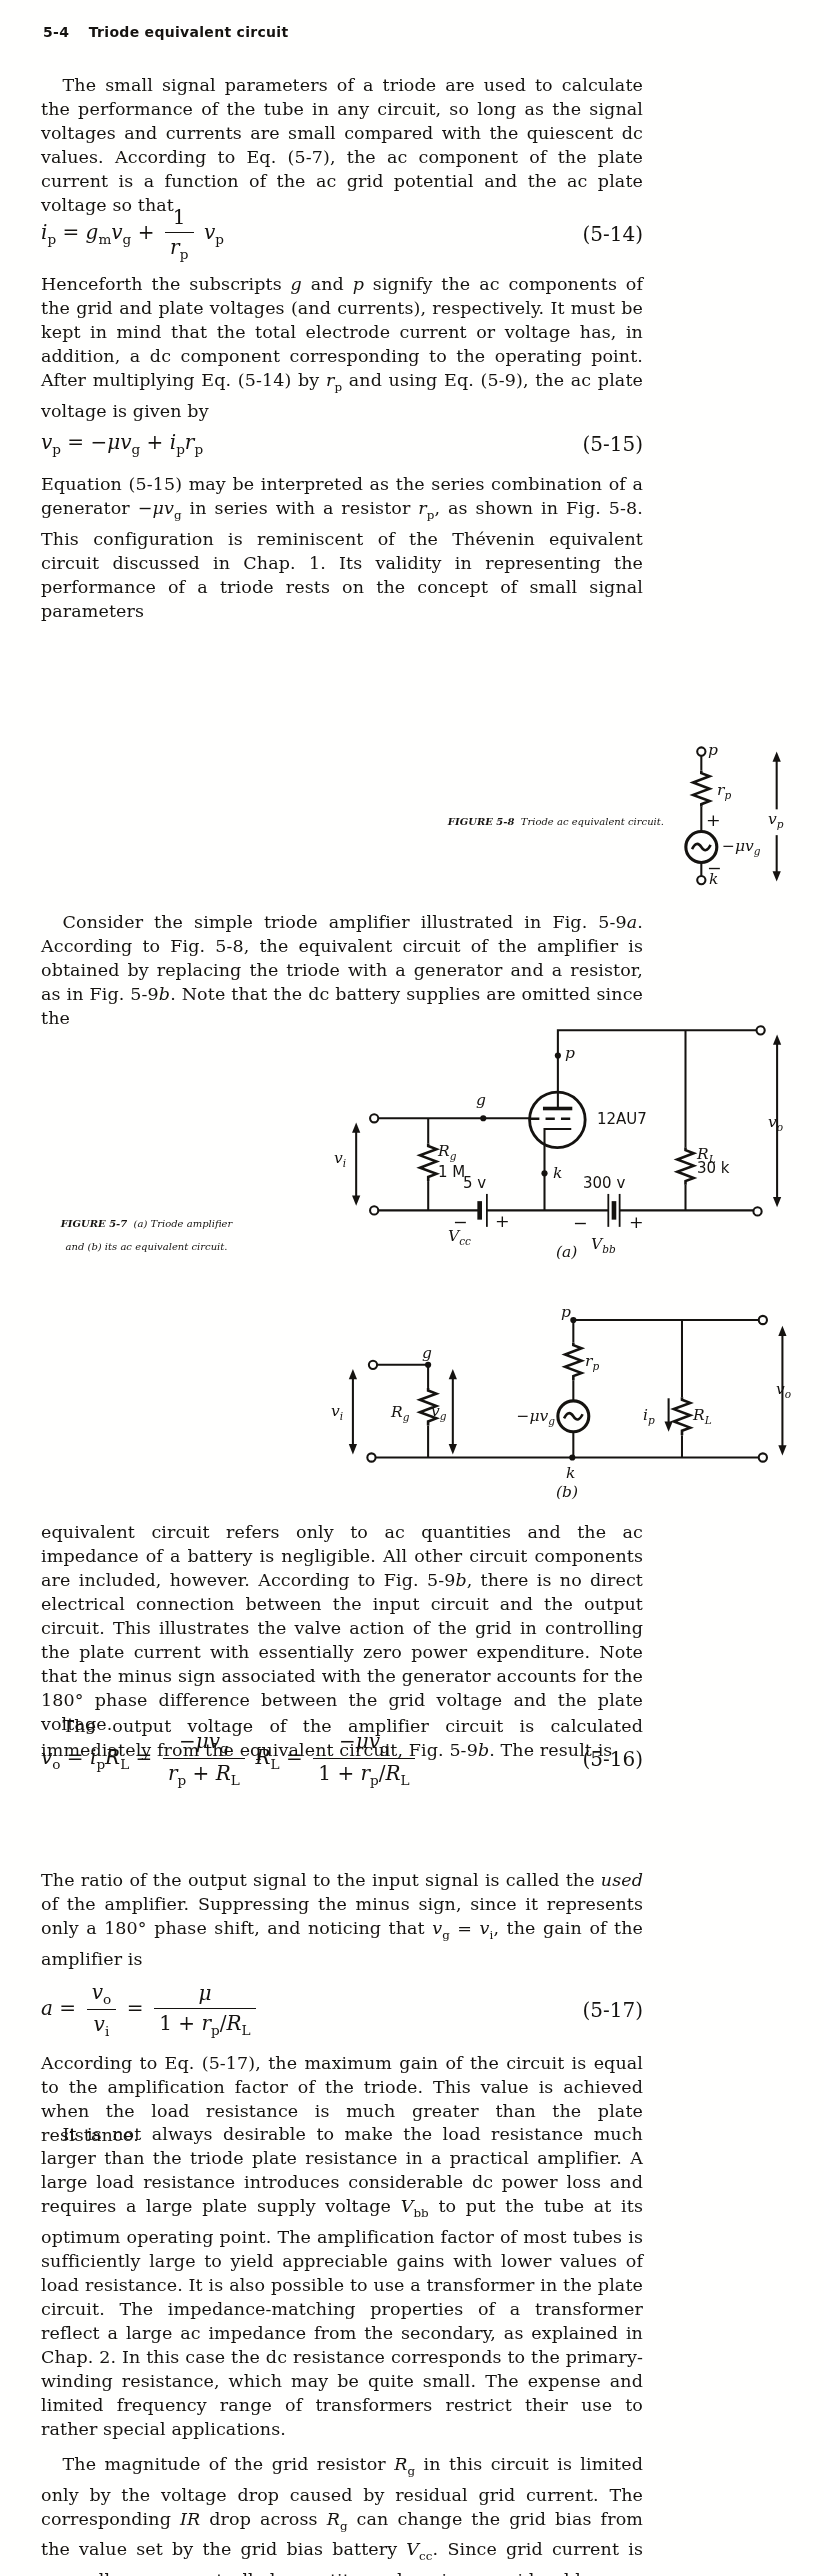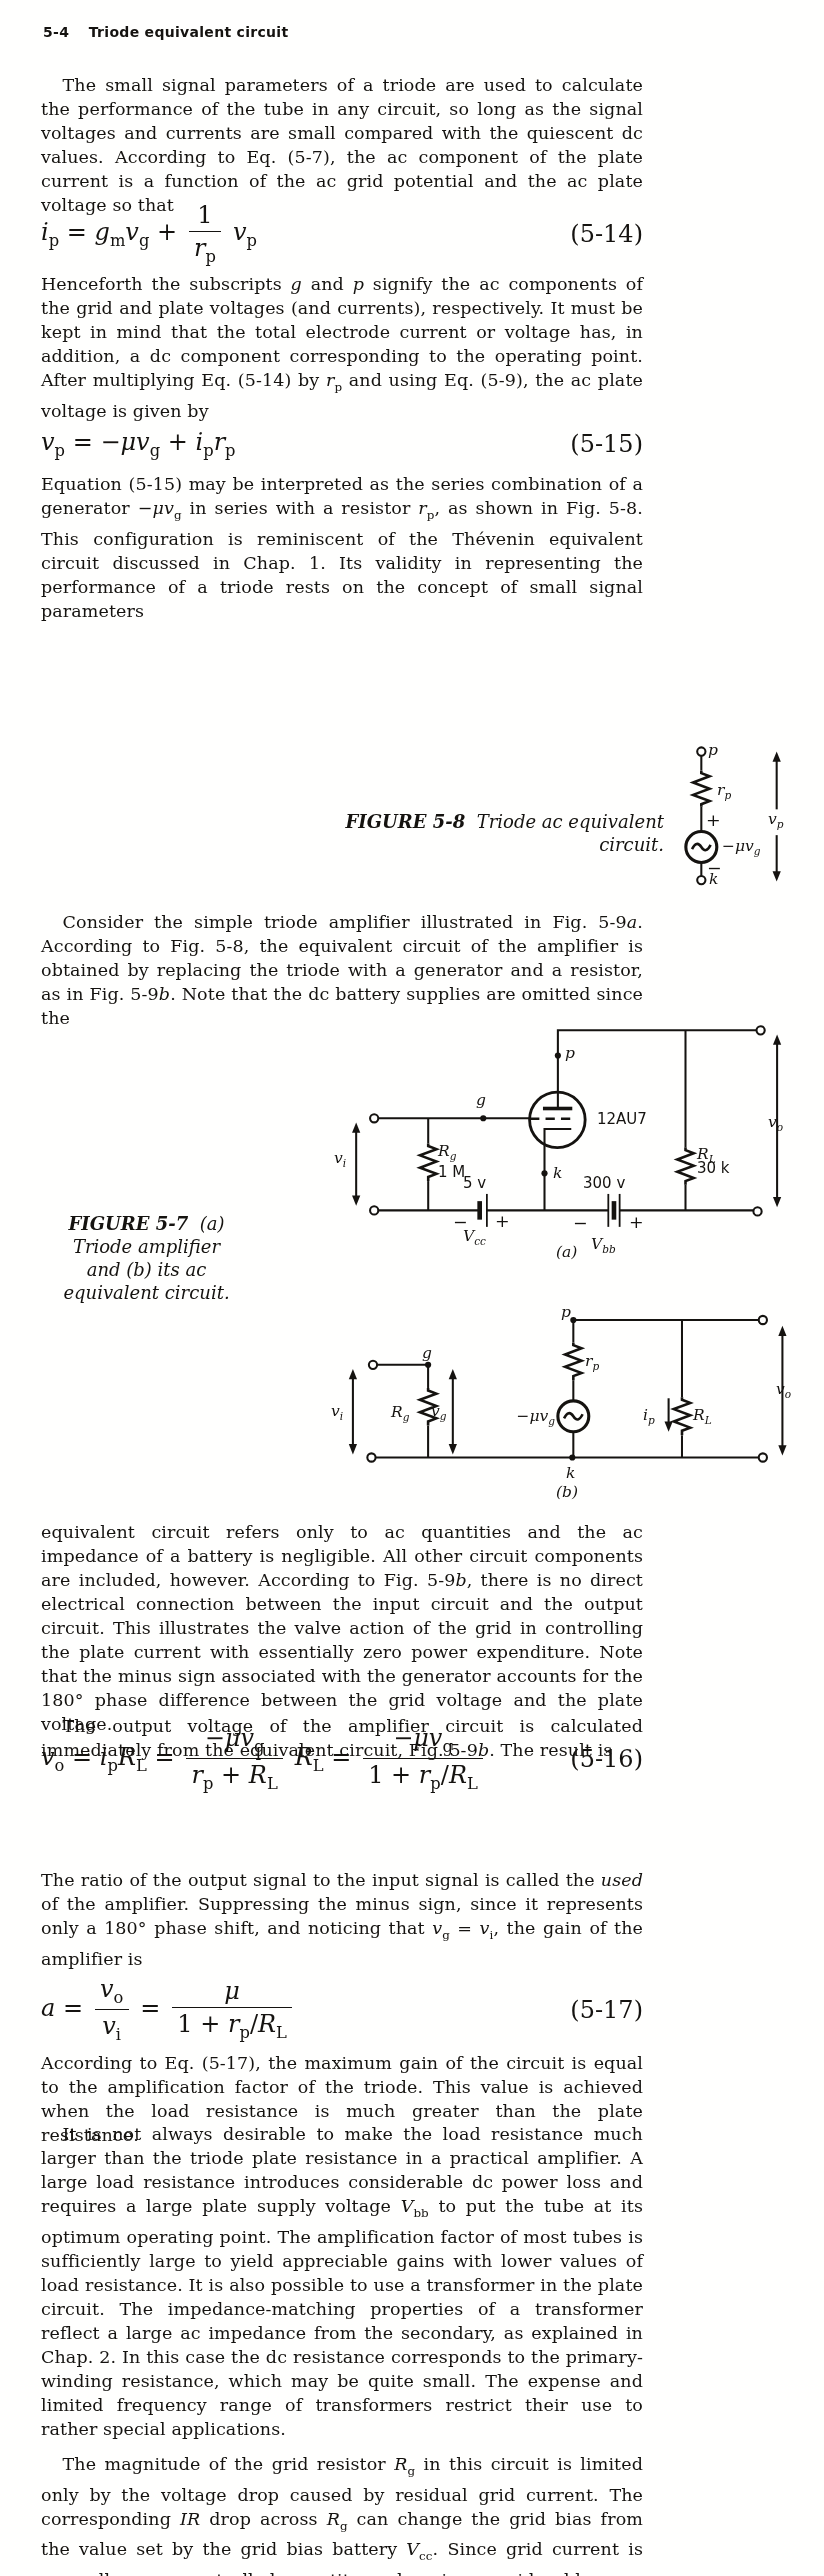--- a/index.html
+++ b/index.html
@@ -4,29 +4,29 @@
 <style>
   html,body{margin:0;padding:0;background:#ffffff;}
   .page{position:relative;width:824px;height:2721px;background:#fffffe;overflow:hidden;
         font-family:"DejaVu Serif","Liberation Serif",serif;color:#151310;}
   .title{position:absolute;left:43px;top:24px;font-family:"DejaVu Sans","Liberation Sans",sans-serif;
          font-weight:bold;font-size:14px;letter-spacing:0.3px;white-space:nowrap;}
   .title .num{margin-right:19.6px;}
   .para{position:absolute;left:41px;width:602px;font-size:17.5px;line-height:24px;
         text-align:justify;letter-spacing:0.1px;margin:0;}
   .indent{text-indent:21.6px;}
-  .eq{position:absolute;left:41px;width:602px;display:flex;align-items:center;font-size:24px;gap:40px;}
+  .eq{position:absolute;left:41px;width:602px;display:flex;align-items:center;font-size:20px;gap:40px;}
   .eq .math{font-style:normal;}
   .eq .eqnum{margin-left:auto;font-style:normal;}
   .frac{display:inline-block;vertical-align:middle;text-align:center;margin:0 4.1px;}
   .frac .num{display:block;padding:0 5.2px 2.1px 5.2px;border-bottom:1.5px solid #151310;}
   .frac .den{display:block;padding:2.1px 5.2px 0 5.2px;}
   i{font-style:italic;}
   sub{font-size:68%;}
-  .figcap{position:absolute;font-size:18px;font-style:italic;line-height:23px;}
+  .figcap{position:absolute;font-size:10px;font-style:italic;line-height:23px;}
   .figcap b{font-weight:bold;}
   .fig{position:absolute;}
   .fig svg{position:absolute;left:0;top:0;}
   .t{position:absolute;white-space:nowrap;font-size:15.5px;font-style:italic;line-height:16.5px;}
   .t.rm{font-style:normal;font-family:"DejaVu Sans","Liberation Sans",sans-serif;font-size:15px;}
   .t.sign{font-style:normal;font-size:17.5px;}
 </style>
 </head>
 <body>
 
@@ -161,21 +161,21 @@
     </svg>
     <span class="t" style="left:235px;top:25px;">p</span>
     <span class="t" style="left:146px;top:72px;">g</span>
     <span class="t" style="left:223px;top:145px;">k</span>
     <span class="t rm" style="left:267px;top:91px;">12AU7</span>
     <span class="t" style="left:108px;top:123px;"><i>R</i><sub>g</sub></span>
     <span class="t rm" style="left:108px;top:144px;">1 M</span>
     <span class="t rm" style="left:133px;top:155px;">5 v</span>
     <span class="t sign" style="left:123px;top:194px;">−</span>
     <span class="t sign" style="left:165px;top:193px;">+</span>
-    <span class="t" style="left:133px;top:208px;"><i>V</i><sub>cc</sub></span>
+    <span class="t" style="left:118px;top:208px;"><i>V</i><sub>cc</sub></span>
     <span class="t rm" style="left:253px;top:155px;">300 v</span>
     <span class="t sign" style="left:243px;top:195px;">−</span>
     <span class="t sign" style="left:299px;top:194px;">+</span>
     <span class="t" style="left:261px;top:216px;"><i>V</i><sub>bb</sub></span>
     <span class="t" style="left:367px;top:126px;"><i>R</i><sub>L</sub></span>
     <span class="t rm" style="left:367px;top:140px;">30 k</span>
     <span class="t" style="left:4.1px;top:130px;"><i>v</i><sub>i</sub></span>
     <span class="t" style="left:438px;top:94px;"><i>v</i><sub>o</sub></span>
     <span class="t" style="left:226px;top:224px;">(<i>a</i>)</span>
   </div>

